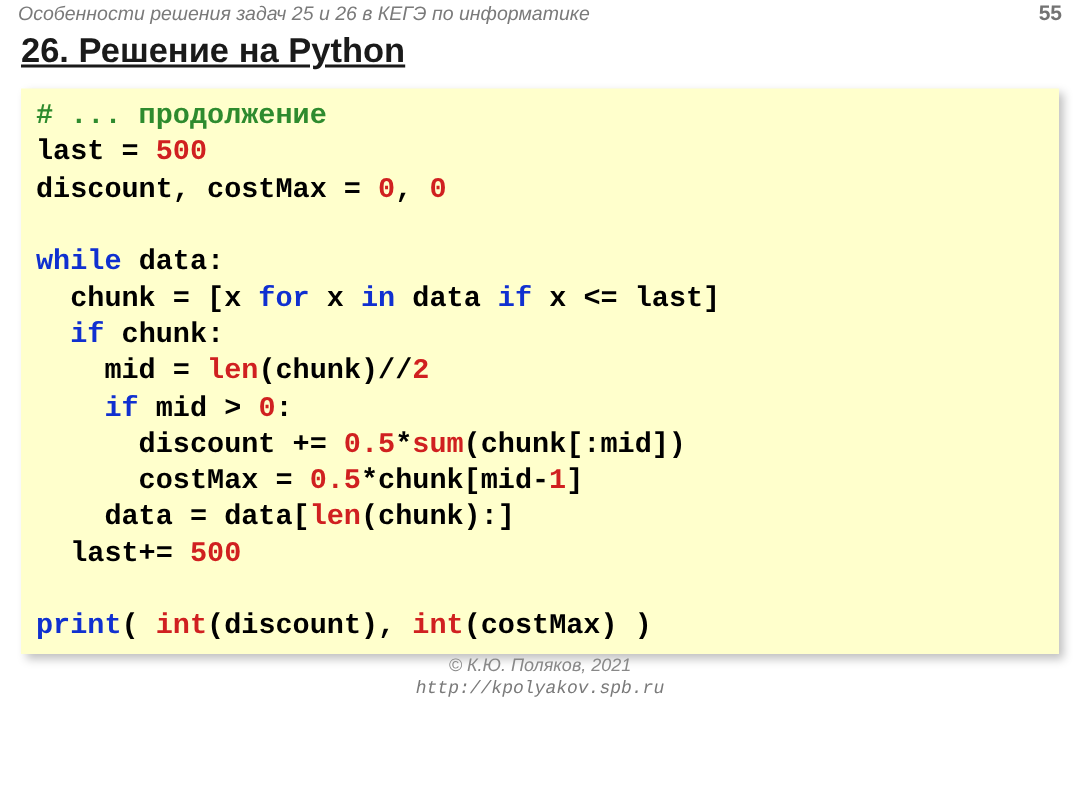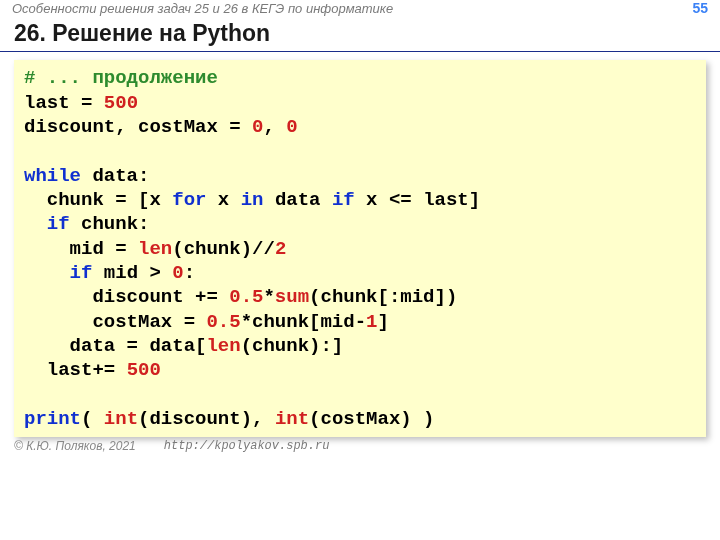--- a/index.html
+++ b/index.html
@@ -5,39 +5,39 @@
   * { box-sizing: border-box; margin: 0; padding: 0; }
   html, body { width: 720px; height: 540px; font-family: Arial, Helvetica, sans-serif; background: #fff; }
   .slide {
     width: 720px; height: 454px; position: relative; background: #fff;
     display: flex; flex-direction: column;
   }
   .topbar {
     height: 22px; display: flex; align-items: center; justify-content: space-between;
     padding: 0 12px; color: #7a7a7a; font-size: 13px; font-style: italic;
   }
-  .pagenum { font-style: normal; font-weight: bold; color: #3b82f6; font-size: 14px; }
+  .pagenum { font-style: normal; font-weight: bold; color: #737373; font-size: 14px; }
   .title {
-    padding: 4px 14px 2px 14px; color: #1a1a1a; font-size: 23px; font-weight: bold;
+    padding: 4px 14px 2px 14px; color: #1a1a1a; font-size: 23px; font-weight: bold; text-decoration: underline;
   }
   .rule { height: 2px; background: #1a2d8a; margin: 2px 0 0 0; }
   .content { flex: 1; padding: 8px 14px 0 14px; }
   .codebox {
     background: #ffffcc; padding: 6px 0 6px 10px;
     font-family: "Courier New", Courier, monospace; font-size: 19px;
     line-height: 1.28; font-weight: bold; color: #000; white-space: pre;
     box-shadow: 3px 3px 6px rgba(0,0,0,0.25);
   }
   .tok-comment { color: #2e8b2e; }
   .tok-num     { color: #d02020; }
   .tok-kw      { color: #1030d0; }
   .tok-builtin { color: #d02020; }
   .footer {
-    height: 24px; display: flex; align-items: center; gap: 28px;
-    padding: 0 14px; font-size: 12px; color: #888;
+    height: 24px; display: flex; align-items: center; gap: 2px;
+    padding: 0 14px; font-size: 12px; color: #888; flex-direction: column;
   }
   .footer .copy { font-style: italic; }
   .footer .url  { font-style: italic; color: #7a7a7a; font-family: Liberation Mono, monospace; }
 </style>
 </head>
 <body>
 
 <div class="slide">
   <div class="topbar">
     <span>Особенности решения задач 25 и 26 в КЕГЭ по информатике</span>

